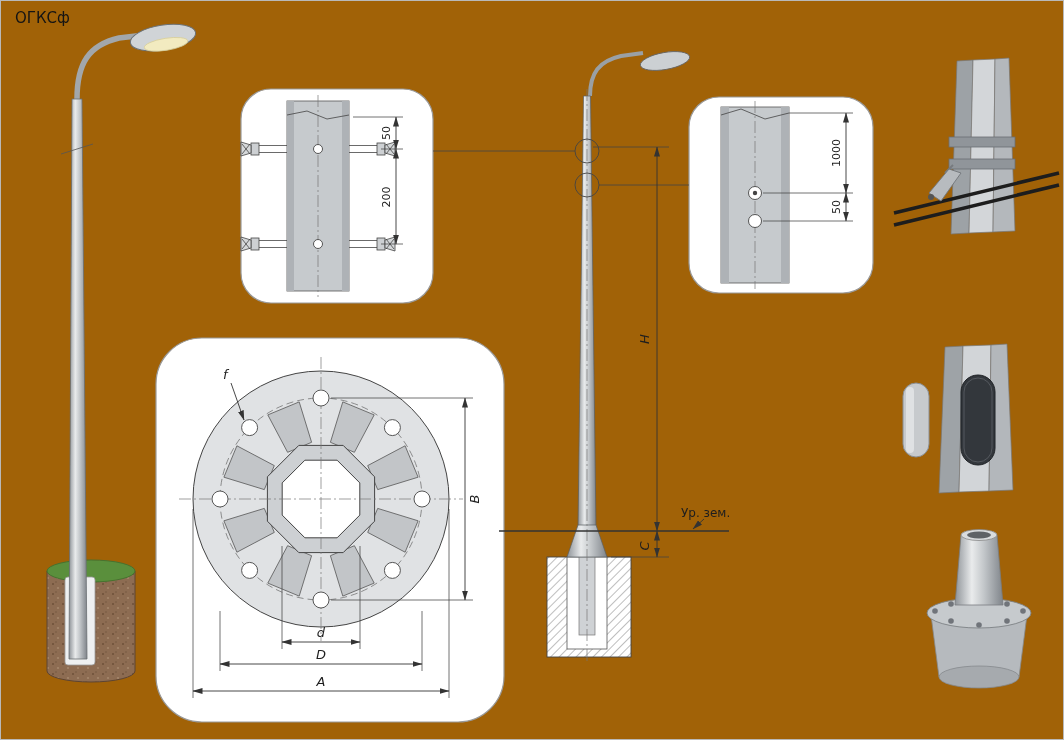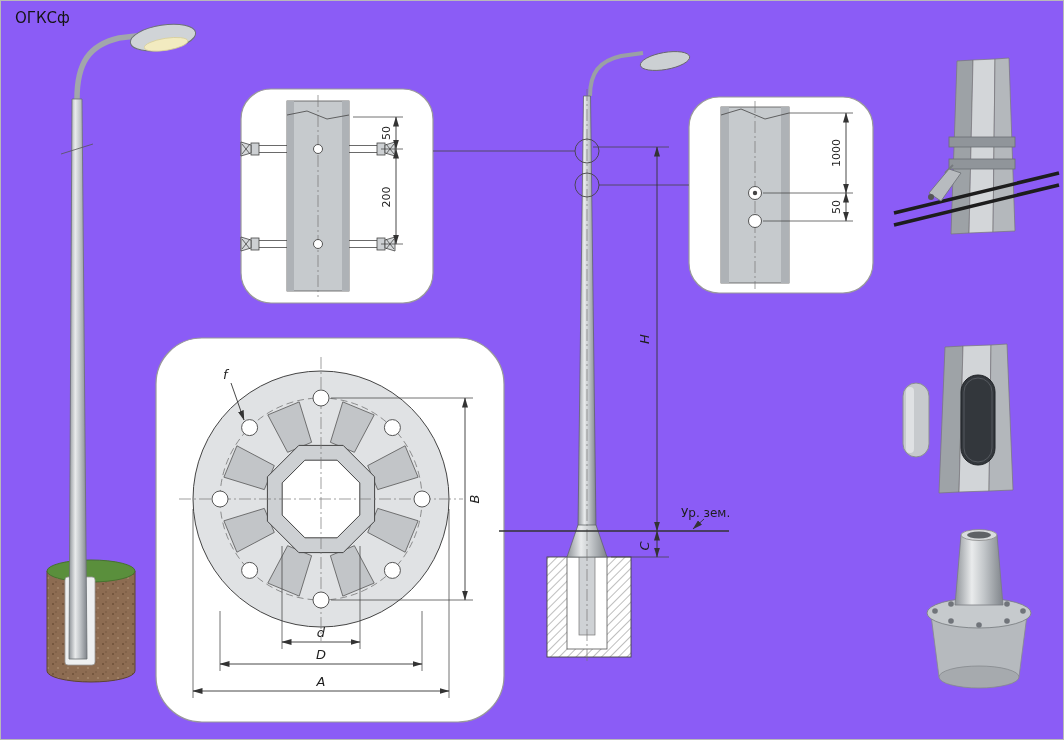--- a/index.html
+++ b/index.html
@@ -1,19 +1,19 @@
 <!DOCTYPE html>
 <html><head>
 <meta charset="utf-8">
 <style>
   html,body{margin:0;padding:0;background:#ffffff;}
   .canvas{
     position:relative;
     width:1064px;height:740px;
-    background:#8b5cf6;
+    background:#a16207;
     border:1px solid #b9b9b9;
     box-sizing:border-box;
     font-family:"DejaVu Sans",sans-serif;
     overflow:hidden;
   }
   svg{position:absolute;left:0;top:0;}
   .thin{stroke:#444;stroke-width:.8;fill:none;}
   .ext{stroke:#444;stroke-width:.75;fill:none;}
   .dim{stroke:#333;stroke-width:.9;fill:none;}
   .cl{stroke:#777;stroke-width:.7;fill:none;stroke-dasharray:12 3 2 3;}

